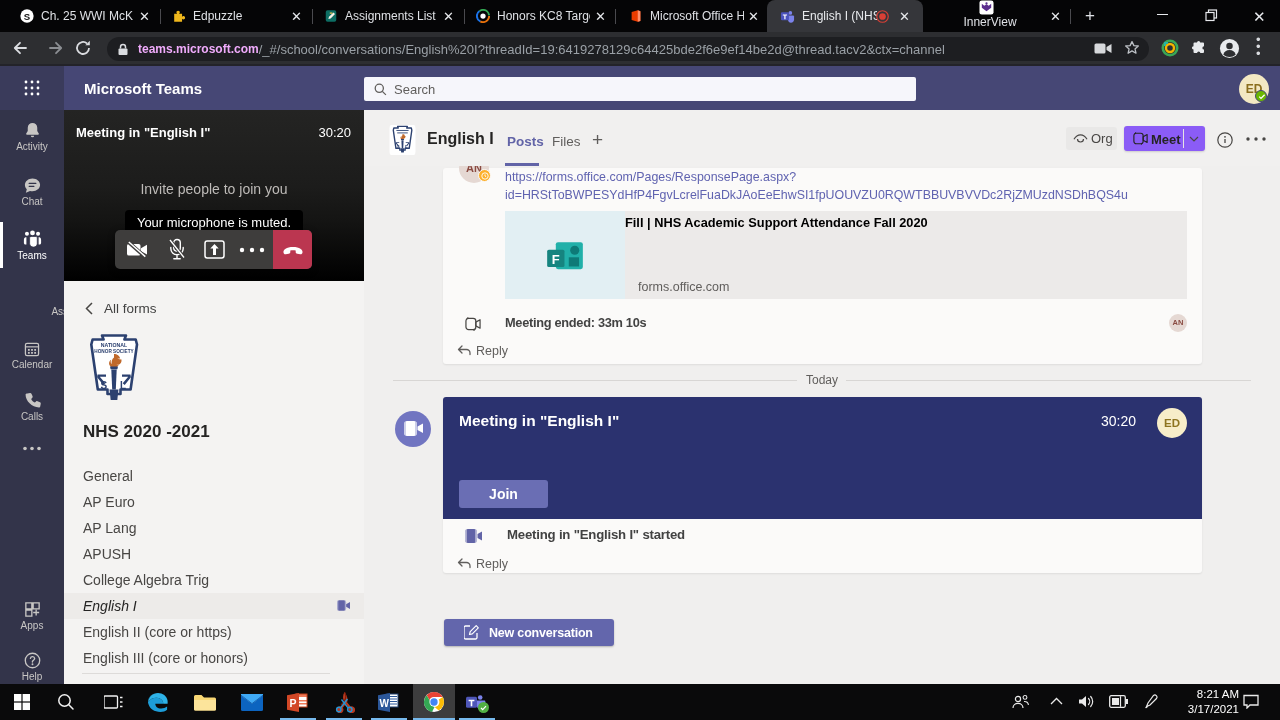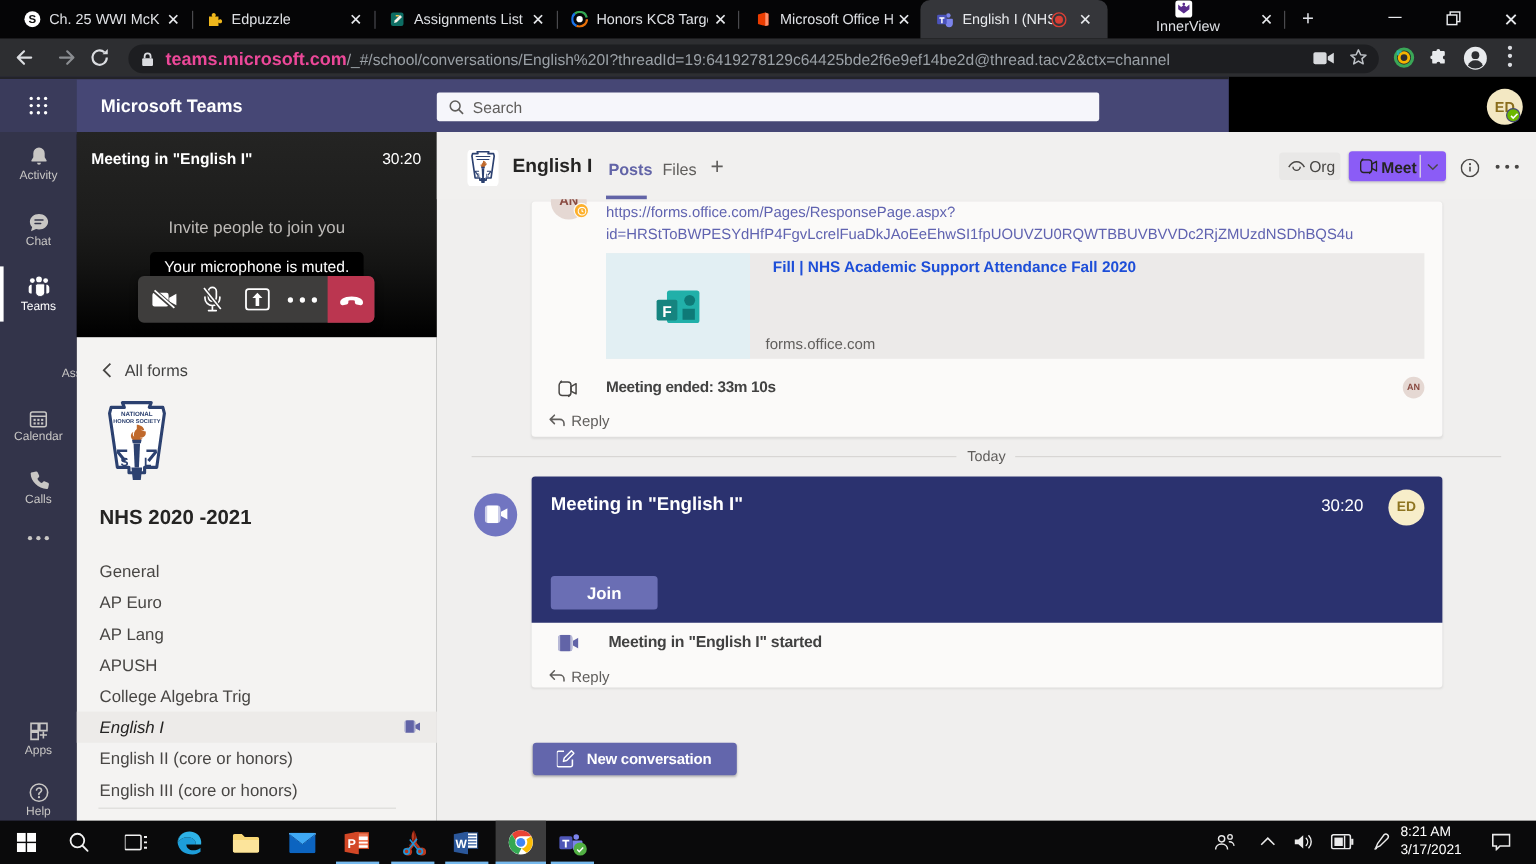--- a/index.html
+++ b/index.html
@@ -9,25 +9,25 @@
 
 
 #tabbar { left:0; top:0; width:1280px; height:32px; background:#050506; }
 .tab { position:absolute; top:0; height:32px; display:flex; align-items:center; color:#dfe1e5; font-size:12px; }
 .tab .tx { white-space:nowrap; overflow:hidden; }
 .tabsep { position:absolute; top:9px; width:1px; height:15px; background:#4a4a4e; }
 .tclose { position:absolute; color:#e8eaed; font-size:13px; }
 #activetab { position:absolute; left:767px; top:0; width:156px; height:32px; background:#35363a; border-radius:8px 8px 0 0; }
 #toolbar { left:0; top:32px; width:1280px; height:32px; background:#2d2e31; }
 #omnibox { position:absolute; left:107px; top:5px; width:1042px; height:24px; border-radius:12px; background:#1d1e21; display:flex; align-items:center; }
-.urlmain { color:#ec4899; font-size:15px; font-weight:bold; }
+.urlmain { color:#f0abfc; font-size:12px; font-weight:bold; }
 .urlrest { color:#9aa0a6; font-size:13px; }
 
 
-#teamsbar { left:0; top:64px; width:1024px; height:46px; background:#464775; border-top:2px solid #232329; }
+#teamsbar { left:0; top:64px; width:1280px; height:46px; background:#464775; border-top:2px solid #232329; }
 #waffle { position:absolute; left:0; top:0; width:64px; height:46px; background:#3a3b5b; }
 #tsearch { position:absolute; left:364px; top:11px; width:552px; height:24px; background:#f6f6fb; border-radius:2px; color:#605e5c; font-size:13px; display:flex; align-items:center; }
 
 
 #rail { left:0; top:110px; width:64px; height:574px; background:#33344a; color:#c8c6c4; }
 .railitem { position:absolute; width:64px; text-align:center; font-size:10px; }
 .railitem svg { display:block; margin:0 auto 1px auto; }
 
 
 #callpanel { left:64px; top:110px; width:300px; height:171px; background:linear-gradient(#242423, #1c1c1b 45%, #141413 65%, #000 100%); }
@@ -343,21 +343,21 @@
     <div class="chrow" style="top:234px;">AP Lang</div>
     <div class="chrow" style="top:260px;">APUSH</div>
     <div class="chrow" style="top:286px;">College Algebra Trig</div>
     <div class="chrow" style="top:312px; background:#edebe9; color:#252423; font-style:italic;">English I</div>
     <svg class="abs" style="left:273px; top:319px;" width="13" height="11" viewBox="0 0 15 12">
         <rect x="0" y="0" width="10.5" height="12" rx="2.5" fill="#6264a7"></rect>
         <path d="M10.5 4.5L15 2v8l-4.5-2.5z" fill="#6264a7"></path>
         <path d="M1.5 0A2.5 2.5 0 0 0 0 2.3v7.4A2.5 2.5 0 0 0 1.5 12z" fill="#fff" opacity=".45"></path>
         <path d="M9 0a2.5 2.5 0 0 1 1.5 2.3v7.4A2.5 2.5 0 0 1 9 12z" fill="#fff" opacity=".45"></path>
       </svg>
-    <div class="chrow" style="top:338px;">English II (core or honors)</div>
+    <div class="chrow" style="top:338px;">English II (core or https)</div>
     <div class="chrow" style="top:364px;">English III (core or honors)</div>
     <div class="abs" style="left:18px; top:392px; width:248px; height:1px; background:#dddbd9;"></div>
   </div>
   <div class="abs" id="main"></div>
 
   <div class="card" style="top:168px; height:196px;"></div>
   <div class="abs" style="left:459px; top:153px; width:30px; height:30px; border-radius:50%; background:#e5d8d3; color:#8a4b42; font-size:11px; font-weight:bold; text-align:center; line-height:30px; z-index:1;">AN</div>
   <div class="abs" style="left:478px; top:169px; width:13px; height:13px; border-radius:50%; background:#fdb02c; border:1px solid #fbfaf9; z-index:2;"></div>
   <svg class="abs" style="left:481px; top:172px; z-index:3;" width="8" height="8" viewBox="0 0 8 8">
       <circle cx="4" cy="4" r="3.2" fill="none" stroke="#fff" stroke-width=".9"></circle>
@@ -367,21 +367,21 @@
   <div class="abs" style="left:505px; top:188px; color:#6063b0; font-size:12.4px; z-index:1;">id=HRStToBWPESYdHfP4FgvLcrelFuaDkJAoEeEhwSI1fpUOUVZU0RQWTBBUVBVVDc2RjZMUzdNSDhBQS4u</div>
   <div class="abs" style="left:505px; top:211px; width:682px; height:88px; background:#eceae9;">
     <div class="abs" style="left:0; top:0; width:120px; height:88px; background:#e2eff3;"></div>
     <svg class="abs" style="left:40px; top:29px;" width="40" height="40" viewBox="0 0 37 37">
       <rect x="10" y="2" width="25" height="25" rx="2" fill="#21b0a9"></rect>
       <circle cx="27.5" cy="9.5" r="4.2" fill="#0e7a77"></circle>
       <rect x="22" y="16" width="9.5" height="8.5" fill="#0e7a77"></rect>
       <rect x="2" y="9" width="16" height="16" rx="1.5" fill="#16847f"></rect>
       <text x="10" y="22" font-size="12" font-weight="bold" fill="#fff" text-anchor="middle" font-family="Liberation Sans">F</text>
     </svg>
-    <div class="abs" style="left:139px; top:4px; color:#1d4ed8; font-size:12.8px; font-weight:bold;">Fill | NHS Academic Support Attendance Fall 2020</div>
+    <div class="abs" style="left:120px; top:4px; color:#000000; font-size:12.8px; font-weight:bold;">Fill | NHS Academic Support Attendance Fall 2020</div>
     <div class="abs" style="left:133px; top:69px; color:#605e5c; font-size:12.5px;">forms.office.com</div>
   </div>
   <svg class="abs" style="left:465px; top:316px;" width="16" height="16" viewBox="0 0 17 17">
       <rect x="1" y="2.5" width="10.5" height="12" rx="2.8" fill="none" stroke="#484644" stroke-width="1.3"></rect>
       <path d="M11.5 6.5L16 4v9l-4.5-2.5z" fill="none" stroke="#484644" stroke-width="1.3" stroke-linejoin="round"></path>
       <path d="M3.5 1.5A3.5 3.5 0 0 0 1.8 3M9 15.5a3.5 3.5 0 0 0 1.7-1.5" fill="none" stroke="#484644" stroke-width="1.1"></path>
     </svg>
   <div class="abs" style="left:505px; top:315px; color:#424242; font-size:12.8px; font-weight:bold; letter-spacing:-0.3px;">Meeting ended: 33m 10s</div>
   <div class="abs" style="left:1169px; top:314px; width:18px; height:18px; border-radius:50%; background:#e5d8d3; color:#8a4b42; font-size:7.5px; font-weight:bold; text-align:center; line-height:18px;">AN</div>
   <svg class="abs" style="left:457px; top:344px;" width="14" height="12" viewBox="0 0 14 12">
@@ -573,18 +573,18 @@
     <svg class="abs" style="left:1109px; top:11px;" width="19" height="13" viewBox="0 0 19 13">
         <rect x="0.7" y="0.7" width="15.6" height="11.6" rx="1.5" fill="none" stroke="#eaeaea" stroke-width="1.3"></rect>
         <rect x="17" y="4" width="2" height="5" fill="#eaeaea"></rect>
         <rect x="3" y="3" width="7" height="7" fill="#eaeaea"></rect>
         <path d="M11.5 1.2v10.6" stroke="#eaeaea" stroke-width="1.2"></path>
       </svg>
     <svg class="abs" style="left:1144px; top:10px;" width="15" height="15" viewBox="0 0 15 15">
         <path d="M9.5 1.5c2 -1.5 4.5 1 3 3L6 11l-3.5 1.5L4 9z" fill="none" stroke="#eaeaea" stroke-width="1.2"></path>
         <path d="M1.5 13.5c1 .3 2-.3 1.5-1.2" fill="none" stroke="#eaeaea" stroke-width="1.1"></path>
       </svg>
-    <div class="abs" style="left:1167px; top:3px; width:72px; color:#fff; font-size:11.5px; text-align:left; line-height:15px;">8:21 AM<br>3/17/2021</div>
+    <div class="abs" style="left:1167px; top:3px; width:72px; color:#fff; font-size:11.5px; text-align:right; line-height:15px;">8:21 AM<br>3/17/2021</div>
     <svg class="abs" style="left:1243px; top:10px;" width="16" height="15" viewBox="0 0 16 15">
         <path d="M1 1.5h14v9.5h-8L4 14v-3H1z" fill="none" stroke="#eaeaea" stroke-width="1.3"></path>
       </svg>
   </div>
 </div>
 
 </body></html>

